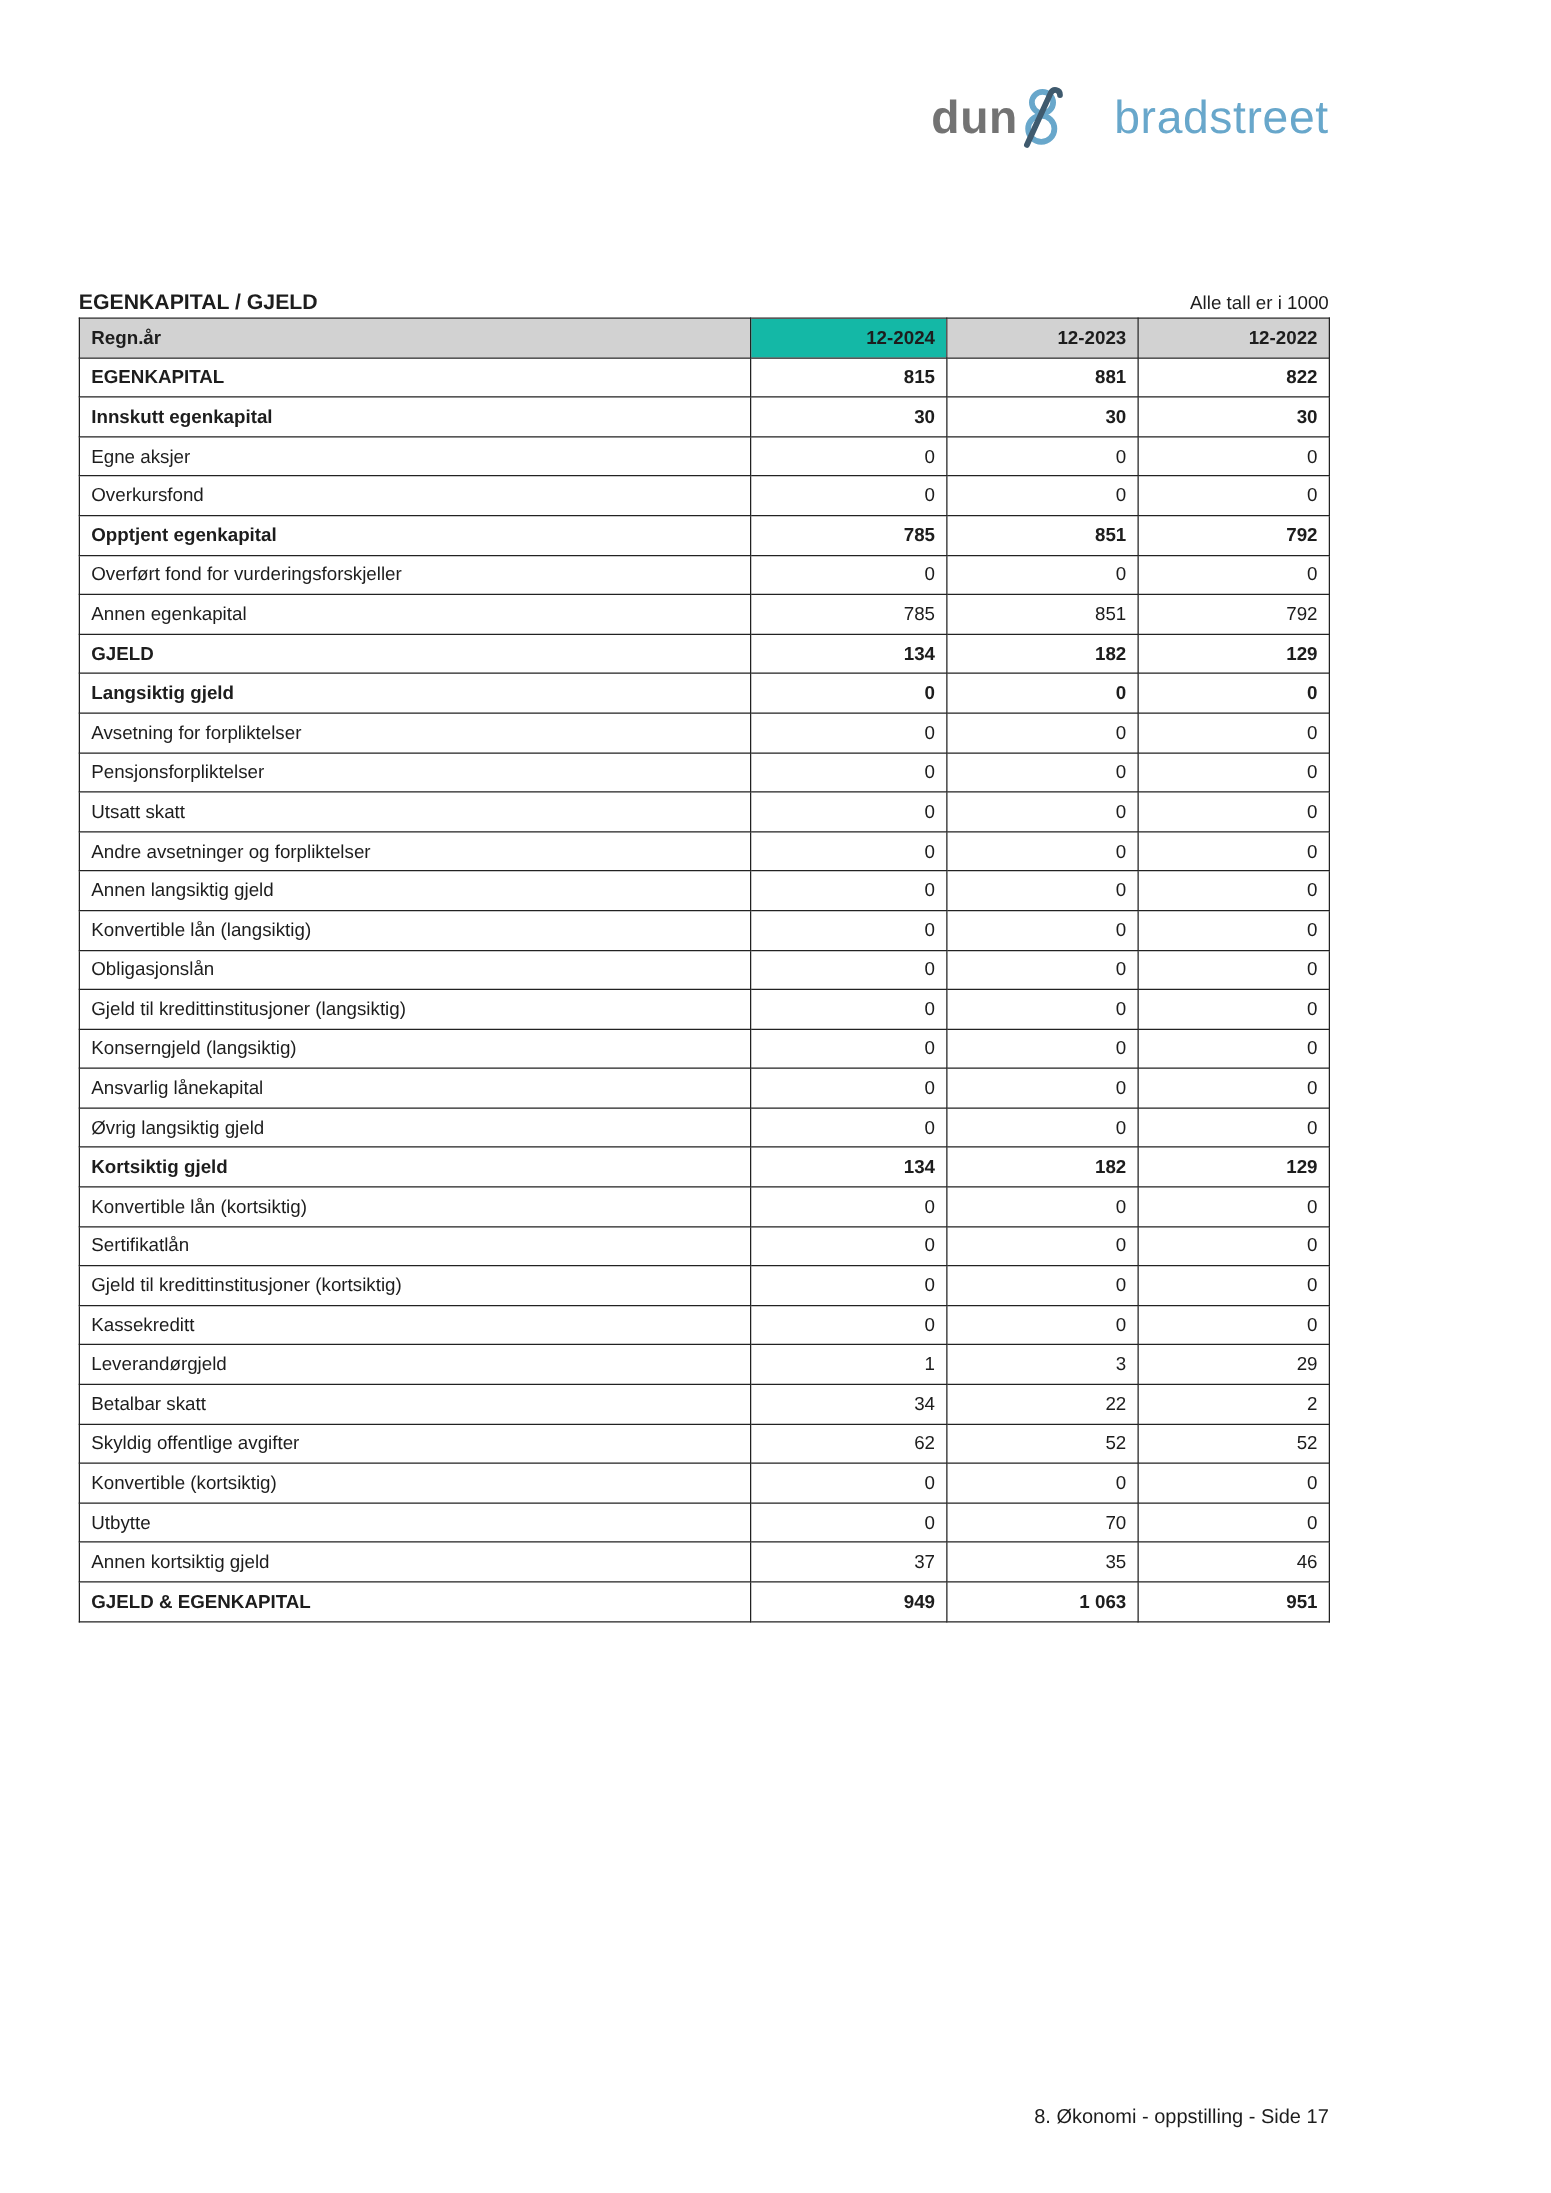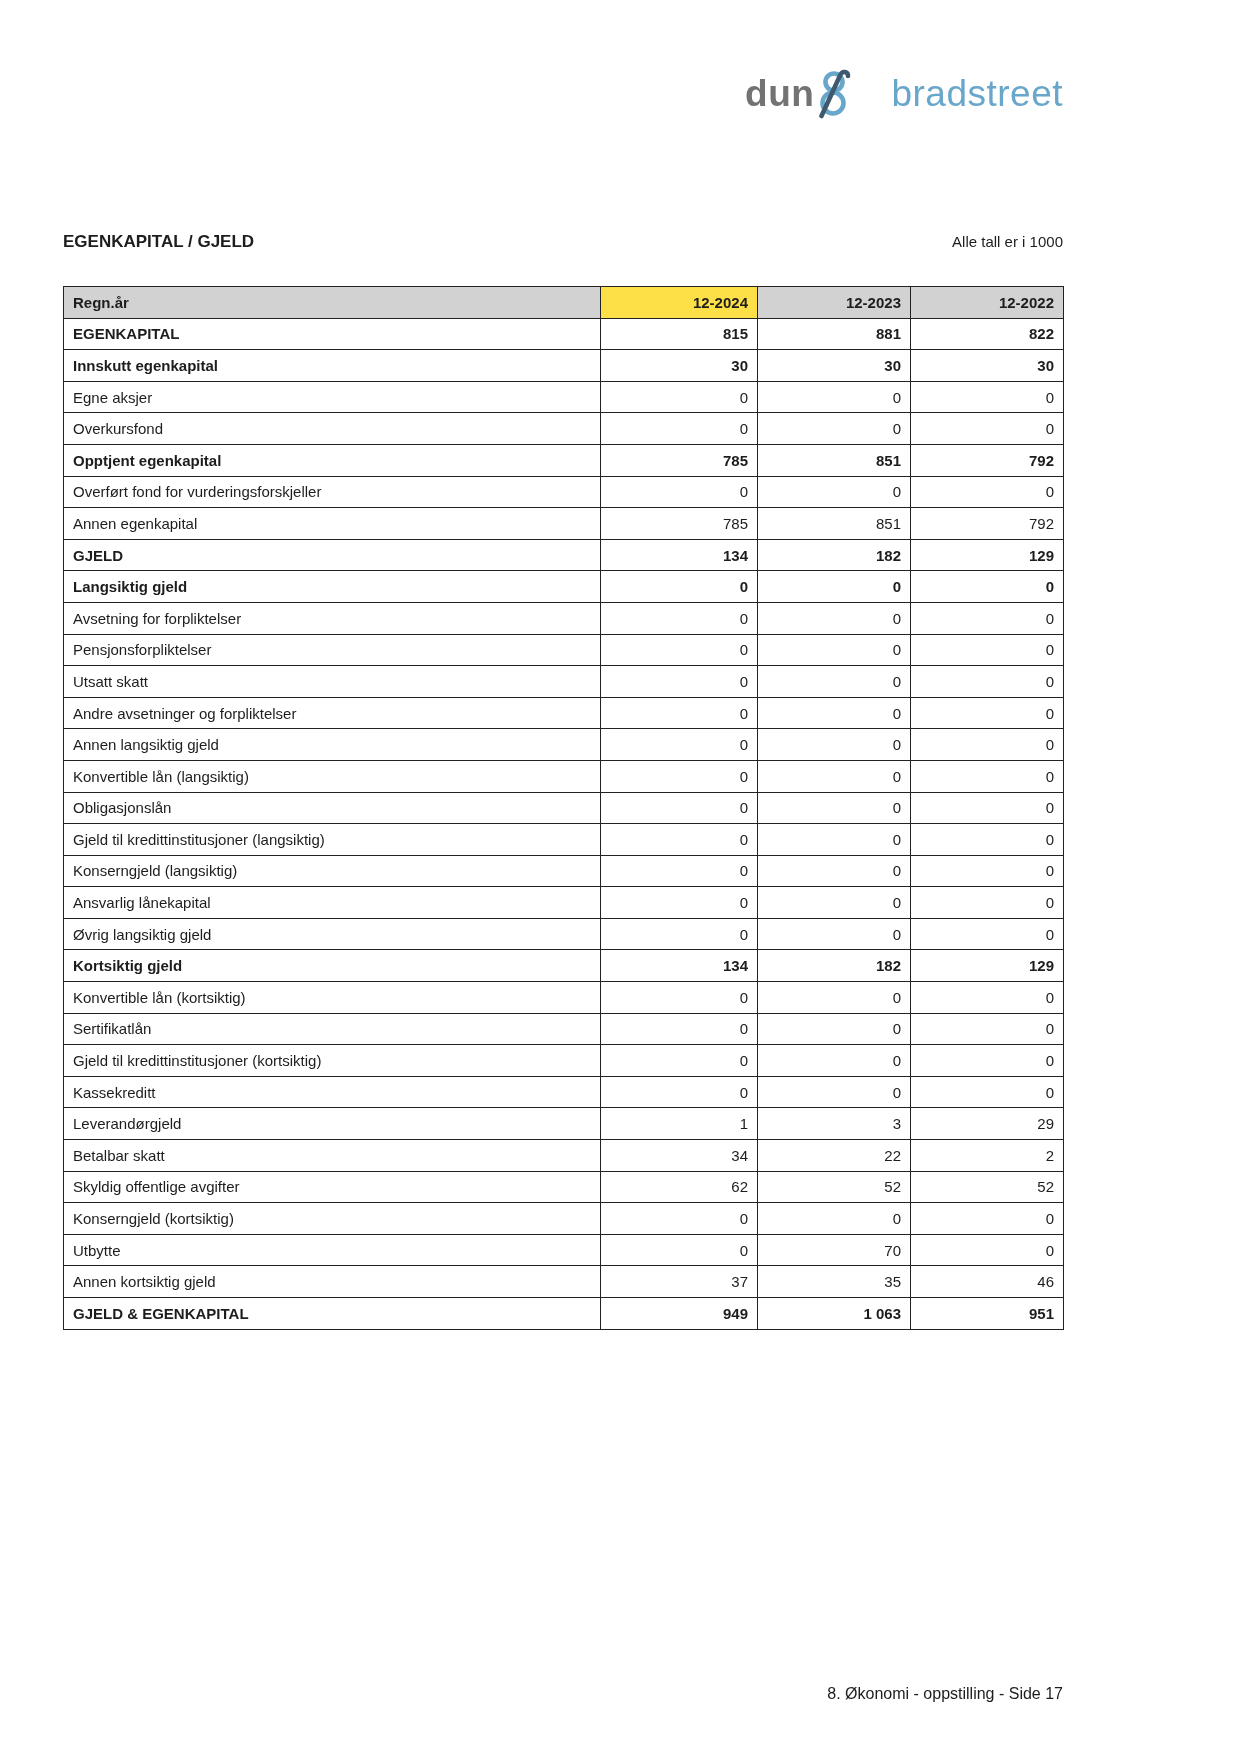--- a/index.html
+++ b/index.html
@@ -45,21 +45,20 @@
 
   
   table.balance {
     position: absolute;
     left: 63px;
     top: 254px;
     width: 1000px;
     border-collapse: collapse;
     table-layout: fixed;
     font-size: 15px;
-    margin-top: 32px;
   }
   table.balance col.c-label { width: 537px; }
   table.balance col.c-y1 { width: 157px; }
   table.balance col.c-y2 { width: 153px; }
   table.balance col.c-y3 { width: 153px; }
 
   table.balance th, table.balance td {
     border: 1.5px solid #222222;
     height: 31.6px;
     padding: 0 9px;
@@ -103,21 +102,21 @@
 <table class="balance">
   <colgroup>
     <col class="c-label">
       <col class="c-y1">
       <col class="c-y2">
       <col class="c-y3">
   </colgroup>
   <thead>
     <tr>
       <th class="label hdr" style="background: rgb(210, 210, 210);">Regn.år</th>
-      <th class="hdr" style="background: #fde047;">12-2024</th>
+      <th class="hdr" style="background: #14b8a6;">12-2024</th>
       <th class="hdr" style="background: rgb(210, 210, 210);">12-2023</th>
       <th class="hdr" style="background: rgb(210, 210, 210); padding-left: 24px;">12-2022</th>
     </tr>
   </thead>
   <tbody>
       <tr class="bold">
         <td class="label">EGENKAPITAL</td>
         <td class="num">815</td>
         <td class="num">881</td>
         <td class="num">822</td>
@@ -278,21 +277,21 @@
         <td class="num">22</td>
         <td class="num">2</td>
       </tr>
       <tr>
         <td class="label">Skyldig offentlige avgifter</td>
         <td class="num">62</td>
         <td class="num">52</td>
         <td class="num">52</td>
       </tr>
       <tr>
-        <td class="label">Konserngjeld (kortsiktig)</td>
+        <td class="label">Konvertible (kortsiktig)</td>
         <td class="num">0</td>
         <td class="num">0</td>
         <td class="num">0</td>
       </tr>
       <tr>
         <td class="label">Utbytte</td>
         <td class="num">0</td>
         <td class="num">70</td>
         <td class="num">0</td>
       </tr>

